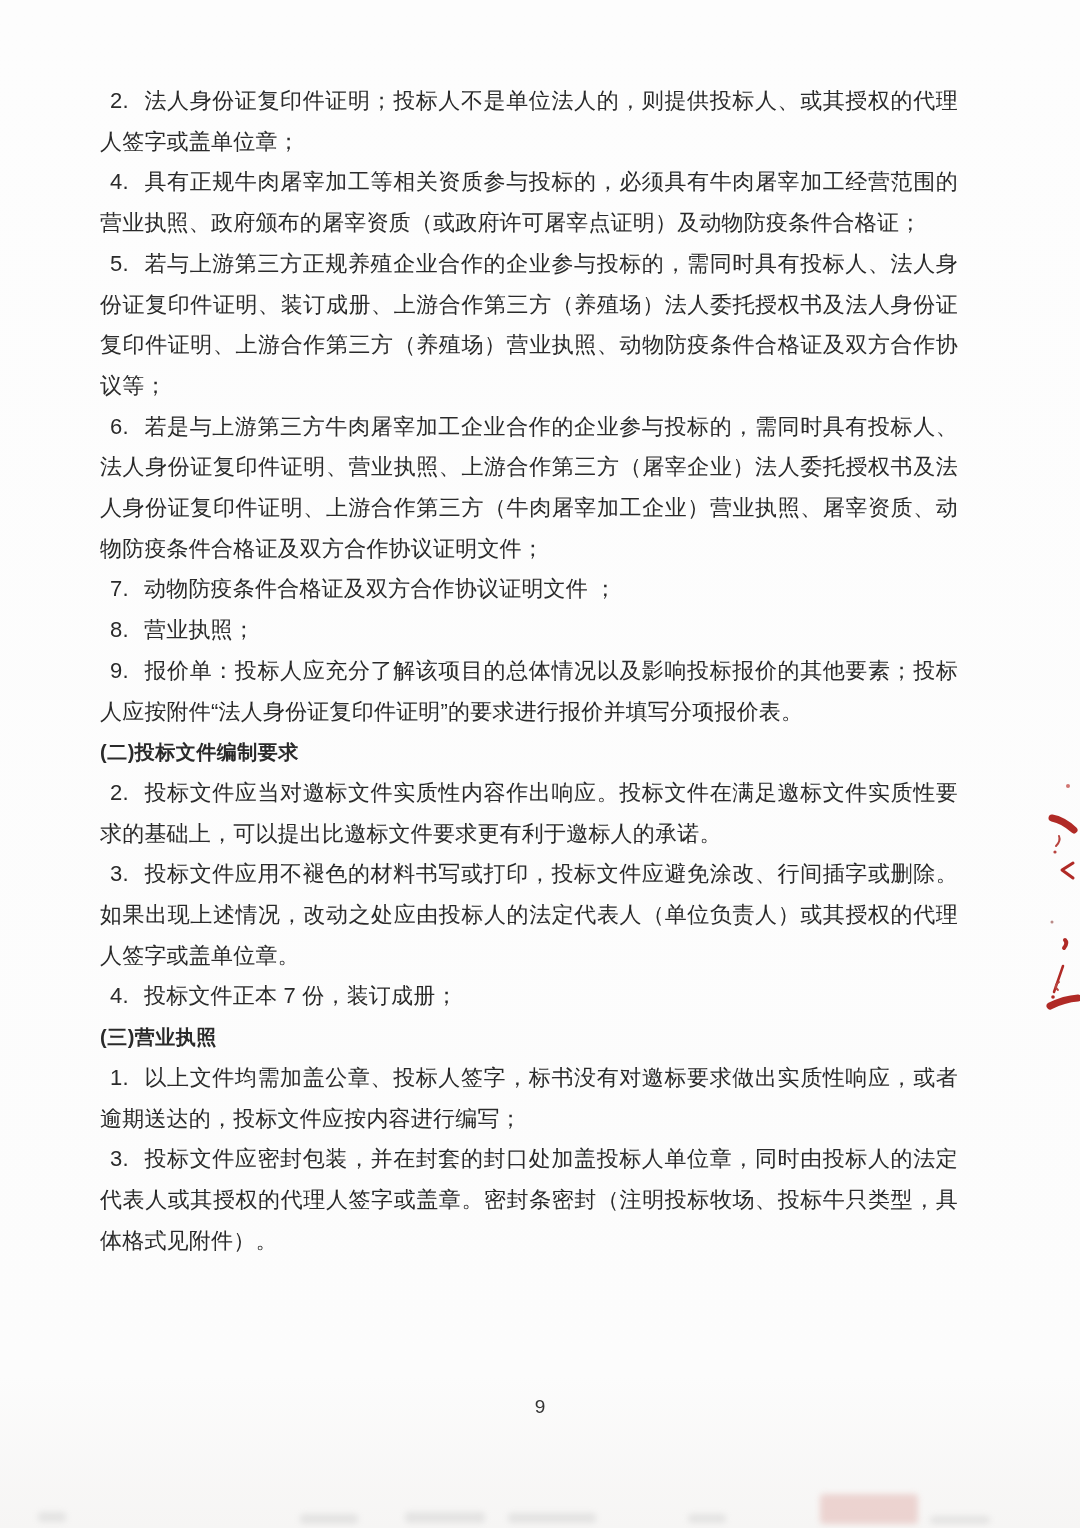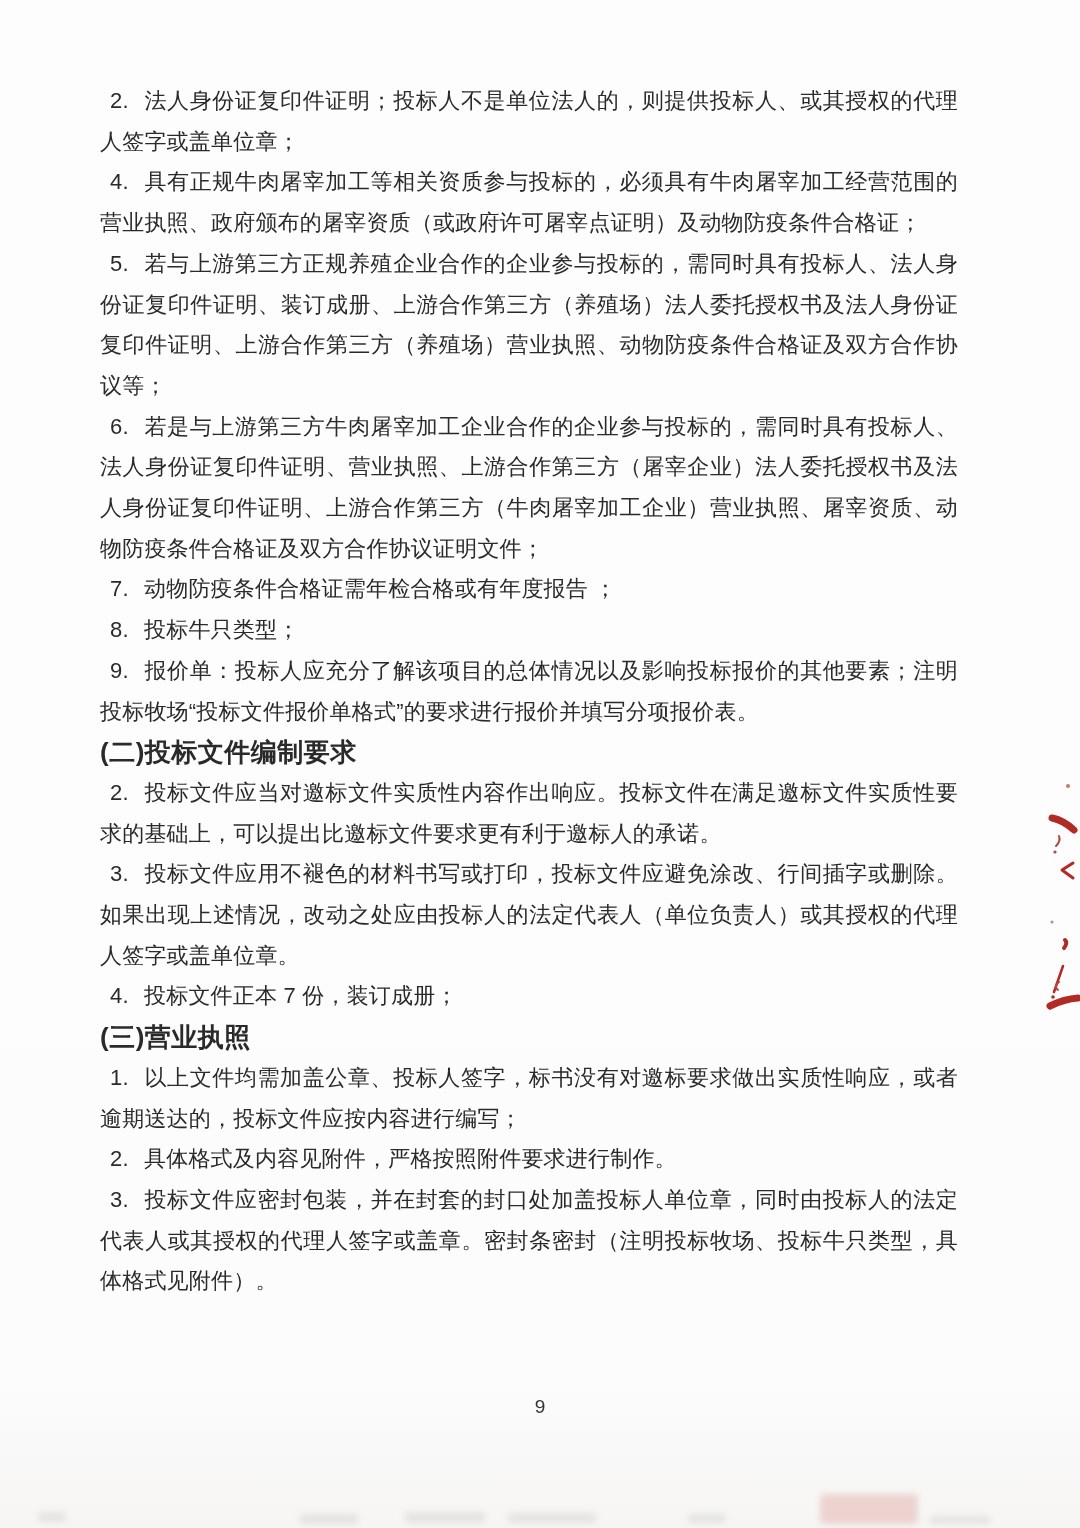--- a/index.html
+++ b/index.html
@@ -31,21 +31,21 @@
     letter-spacing: 0.2px;
   }
   .item .num {
     display: inline-block;
     min-width: 44px;
     padding-left: 10px;
     box-sizing: border-box;
   }
   .heading {
     margin: 0;
-    font-size: 26px;
+    font-size: 20px;
     line-height: 40.7px;
     font-weight: bold;
     letter-spacing: 0.5px;
   }
   .page-number {
     position: absolute;
     top: 1396px;
     left: 0;
     width: 1080px;
     text-align: center;
@@ -71,32 +71,31 @@
 <body>
 
 <div class="page">
 
   <div class="content">
 
     <p class="item"><span class="num">2.</span><span>法人身份证复印件证明；投标人不是单位法人的，则提供投标人、或其授权的代理人签字或盖单位章；</span></p>
     <p class="item"><span class="num">4.</span><span>具有正规牛肉屠宰加工等相关资质参与投标的，必须具有牛肉屠宰加工经营范围的营业执照、政府颁布的屠宰资质（或政府许可屠宰点证明）及动物防疫条件合格证；</span></p>
     <p class="item"><span class="num">5.</span><span>若与上游第三方正规养殖企业合作的企业参与投标的，需同时具有投标人、法人身份证复印件证明、装订成册、上游合作第三方（养殖场）法人委托授权书及法人身份证复印件证明、上游合作第三方（养殖场）营业执照、动物防疫条件合格证及双方合作协议等；</span></p>
     <p class="item"><span class="num">6.</span><span>若是与上游第三方牛肉屠宰加工企业合作的企业参与投标的，需同时具有投标人、法人身份证复印件证明、营业执照、上游合作第三方（屠宰企业）法人委托授权书及法人身份证复印件证明、上游合作第三方（牛肉屠宰加工企业）营业执照、屠宰资质、动物防疫条件合格证及双方合作协议证明文件；</span></p>
-    <p class="item"><span class="num">7.</span><span>动物防疫条件合格证需年检合格或有年度报告 ；</span></p>
-    <p class="item"><span class="num">8.</span><span>投标牛只类型；</span></p>
-    <p class="item"><span class="num">9.</span><span>报价单：投标人应充分了解该项目的总体情况以及影响投标报价的其他要素；注明投标牧场“投标文件报价单格式”的要求进行报价并填写分项报价表。</span></p>
+    <p class="item"><span class="num">7.</span><span>动物防疫条件合格证及双方合作协议证明文件 ；</span></p>
+    <p class="item"><span class="num">8.</span><span>营业执照；</span></p>
+    <p class="item"><span class="num">9.</span><span>报价单：投标人应充分了解该项目的总体情况以及影响投标报价的其他要素；投标人应按附件“法人身份证复印件证明”的要求进行报价并填写分项报价表。</span></p>
 
     <p class="heading">(二)投标文件编制要求</p>
     <p class="item"><span class="num">2.</span><span>投标文件应当对邀标文件实质性内容作出响应。投标文件在满足邀标文件实质性要求的基础上，可以提出比邀标文件要求更有利于邀标人的承诺。</span></p>
     <p class="item"><span class="num">3.</span><span>投标文件应用不褪色的材料书写或打印，投标文件应避免涂改、行间插字或删除。如果出现上述情况，改动之处应由投标人的法定代表人（单位负责人）或其授权的代理人签字或盖单位章。</span></p>
     <p class="item"><span class="num">4.</span><span>投标文件正本 7 份，装订成册；</span></p>
 
     <p class="heading">(三)营业执照</p>
     <p class="item"><span class="num">1.</span><span>以上文件均需加盖公章、投标人签字，标书没有对邀标要求做出实质性响应，或者逾期送达的，投标文件应按内容进行编写；</span></p>
-    <p class="item"><span class="num">2.</span><span>具体格式及内容见附件，严格按照附件要求进行制作。</span></p>
     <p class="item"><span class="num">3.</span><span>投标文件应密封包装，并在封套的封口处加盖投标人单位章，同时由投标人的法定代表人或其授权的代理人签字或盖章。密封条密封（注明投标牧场、投标牛只类型，具体格式见附件）。</span></p>
   </div>
 
   <div class="page-number">9</div>
 
   <svg class="red-marks" viewBox="0 0 48 240" xmlns="http://www.w3.org/2000/svg">
     <circle cx="36" cy="6" r="2" fill="#c4524d" opacity="0.8"></circle>
     <path d="M20,38 Q31,40 42,50" stroke="#b02a26" stroke-width="7" fill="none" stroke-linecap="round"></path>
     <path d="M27,56 Q29,61 24,66" stroke="#b8443f" stroke-width="2" fill="none" stroke-linecap="round"></path>
     <circle cx="23" cy="72" r="1.6" fill="#b8443f"></circle>

